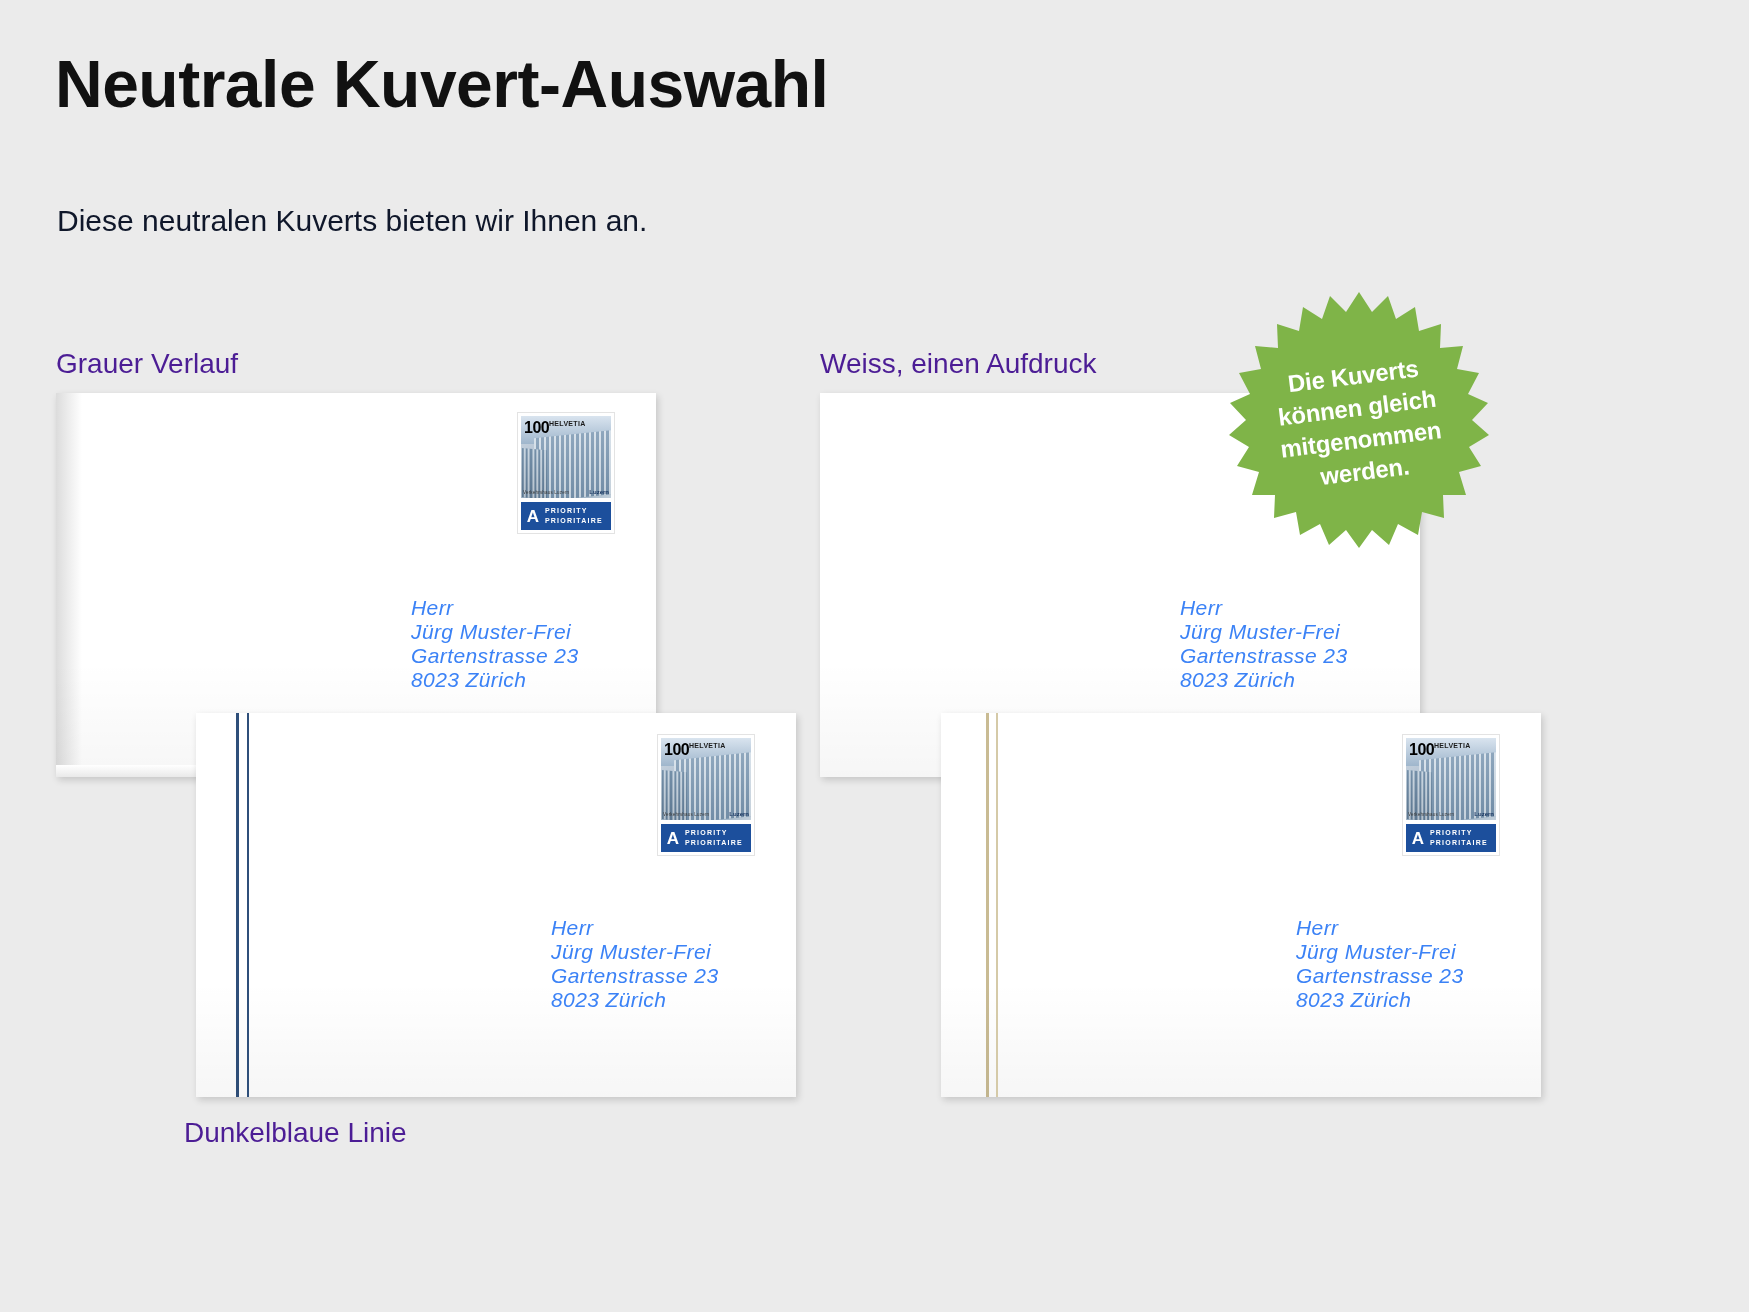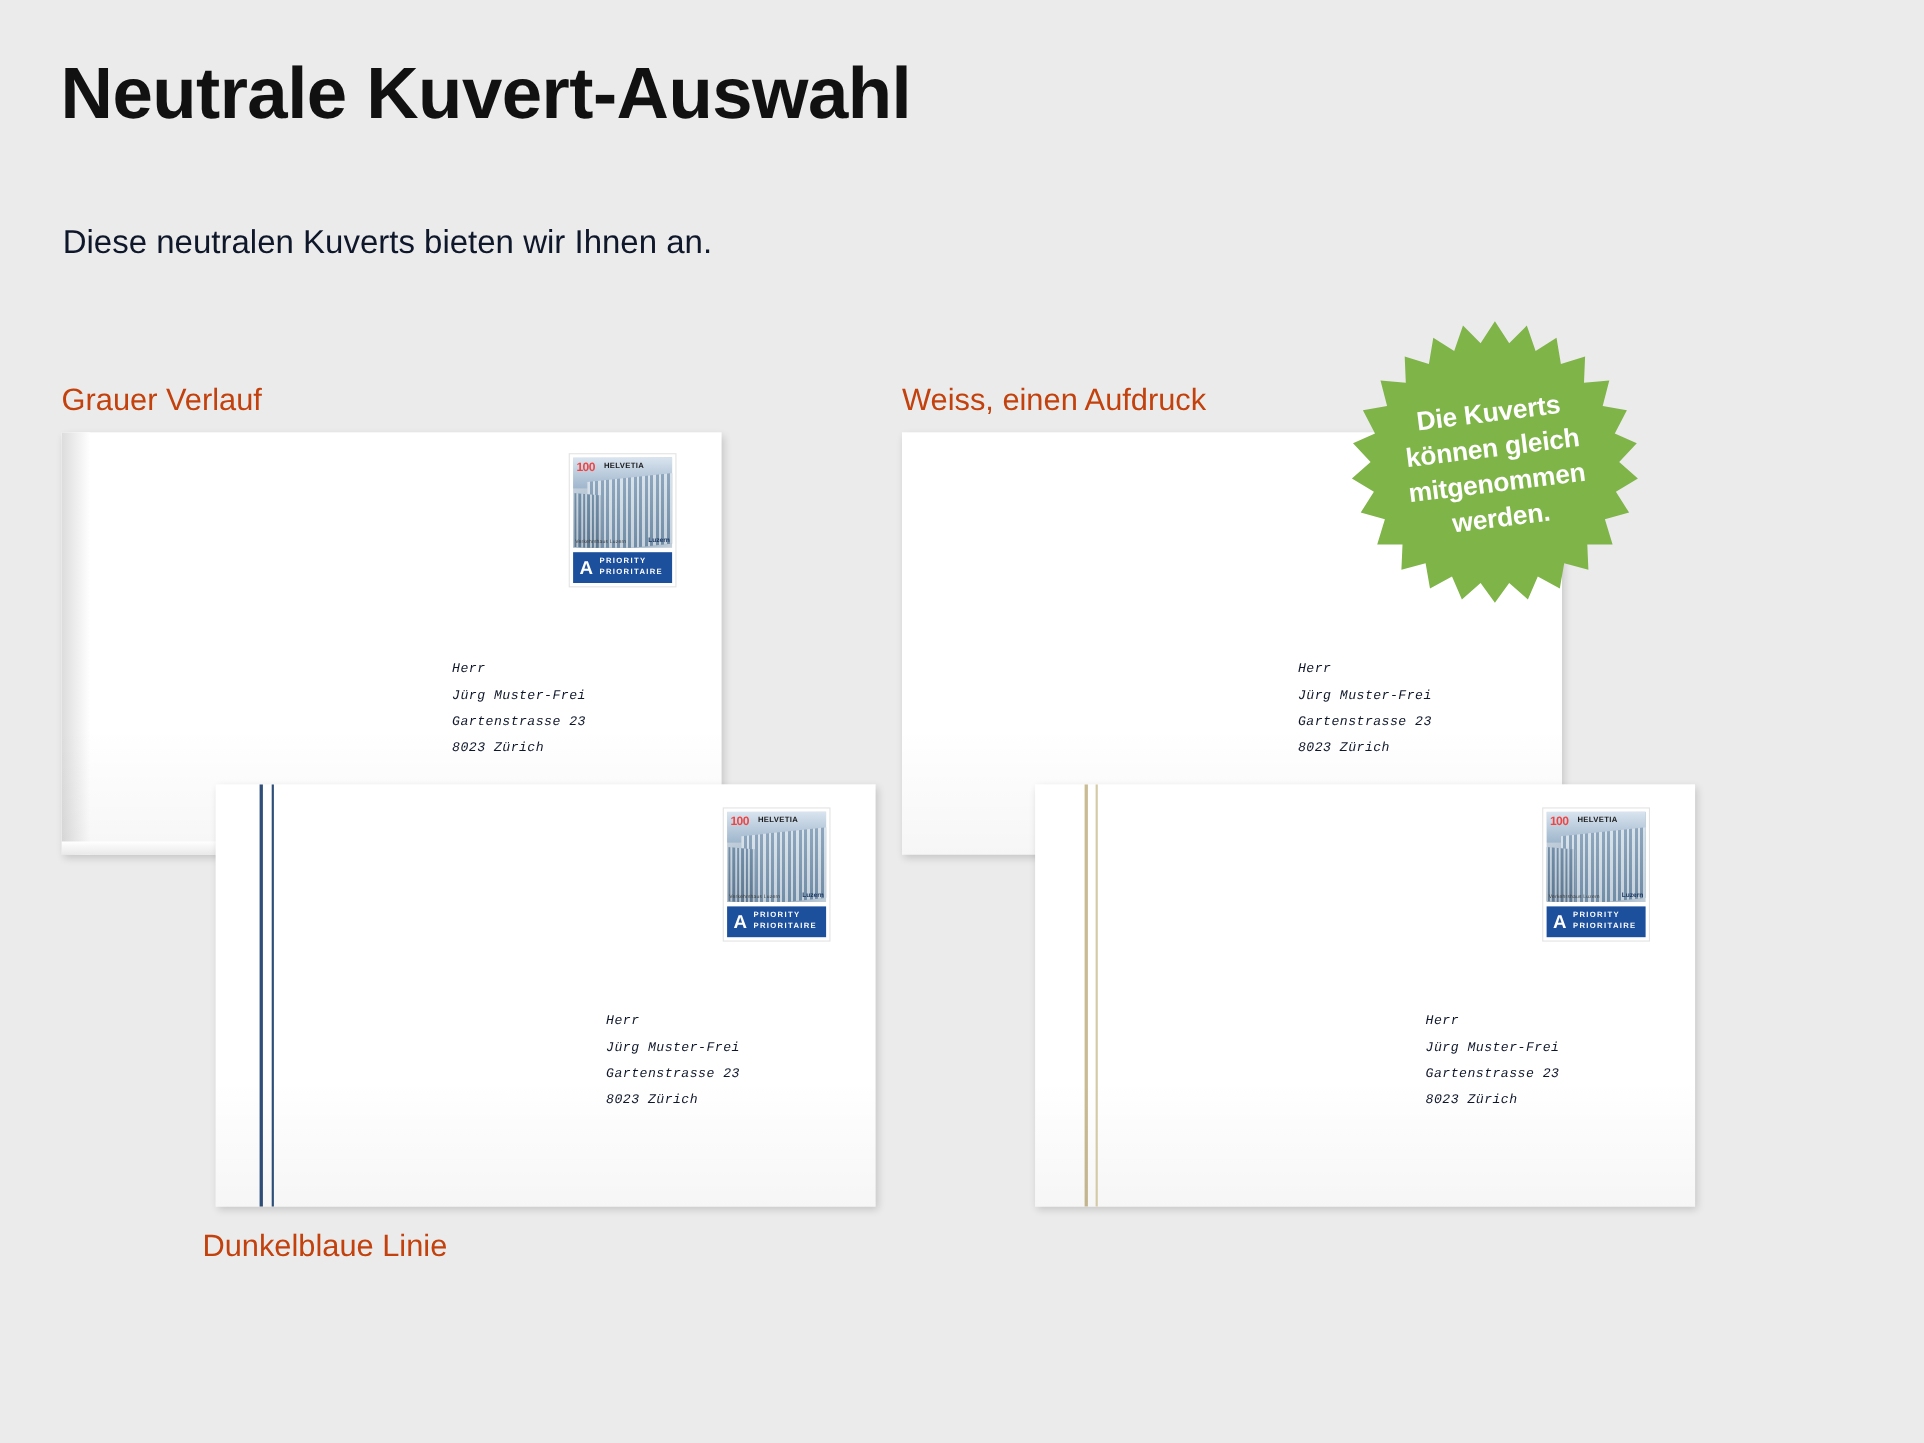--- a/index.html
+++ b/index.html
@@ -39,21 +39,21 @@
     top: 196px;
     font-size: 30px;
     line-height: 50px;
     color: #0f172a;
   }
   .intro div { white-space: nowrap; }
 
   .caption {
     position: absolute;
     font-size: 28px;
-    color: #c2410c;
+    color: #4c1d95;
     white-space: nowrap;
   }
   .cap-a { left: 56px;  top: 348px; }
   .cap-b { left: 820px; top: 348px; }
   .cap-c { left: 184px; top: 1117px; }
   .cap-d { left: 941px; top: 1059px; }
 
   
   .env {
     position: absolute;
@@ -113,25 +113,25 @@
     position: absolute;
     left: 0; right: 0; bottom: 0;
     height: 30%;
     background: linear-gradient(to top, rgba(0,0,0,0.035), rgba(0,0,0,0));
     pointer-events: none;
   }
 
   
   .addr {
     position: absolute;
-    font-family: Liberation Mono, monospace;
+    font-family: Liberation Sans, sans-serif;
     font-style: italic;
-    font-size: 12px;
+    font-size: 21px;
     line-height: 24px;
-    color: #0f172a;
+    color: #3b82f6;
     letter-spacing: 0.4px;
     white-space: nowrap;
   }
 
   
   .stamp {
     position: absolute;
     width: 96px;
     height: 120px;
     background: #fff;
@@ -162,23 +162,23 @@
     position: absolute;
     left: -6%; width: 34%; top: 40%; bottom: 0;
     background:
       repeating-linear-gradient(90deg, rgba(255,255,255,0.5) 0 2px, rgba(70,100,130,0.4) 2px 4px),
       linear-gradient(to bottom, #93acc2, #6b8399);
     transform: skewY(5deg);
   }
   .stamp .value {
     position: absolute;
     left: 6px; top: 6px;
-    font-size: 11px;
-    font-weight: 700;
-    color: #ef4444;
+    font-size: 16px;
+    font-weight: 700;
+    color: #000000;
     letter-spacing: -0.5px;
   }
   .stamp .helvetia {
     position: absolute;
     left: 31px; top: 7px;
     font-size: 7px;
     font-weight: 700;
     color: #1a1a1a;
     letter-spacing: 0.3px;
   }

